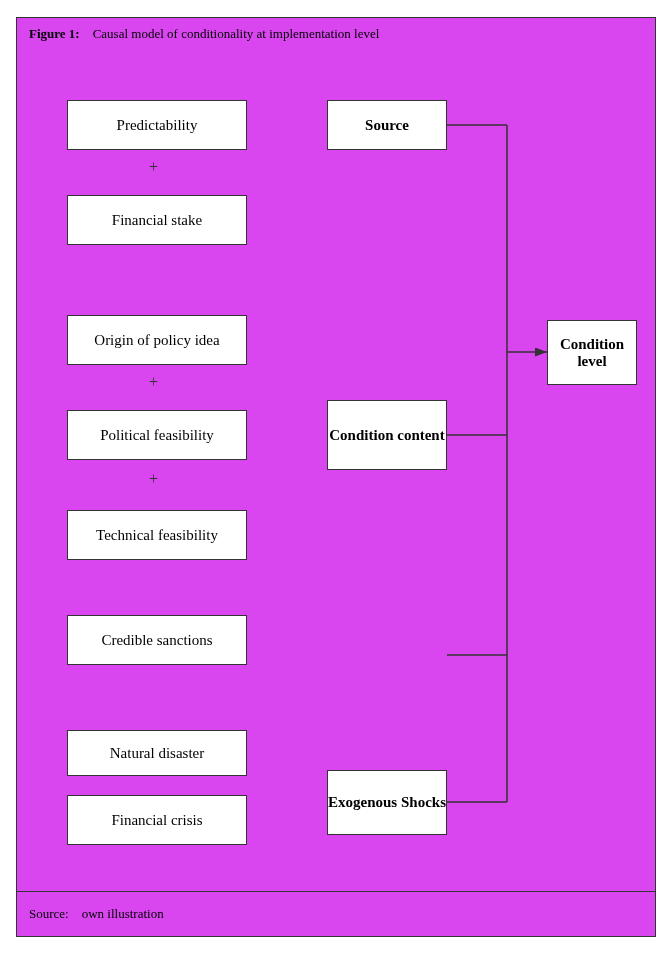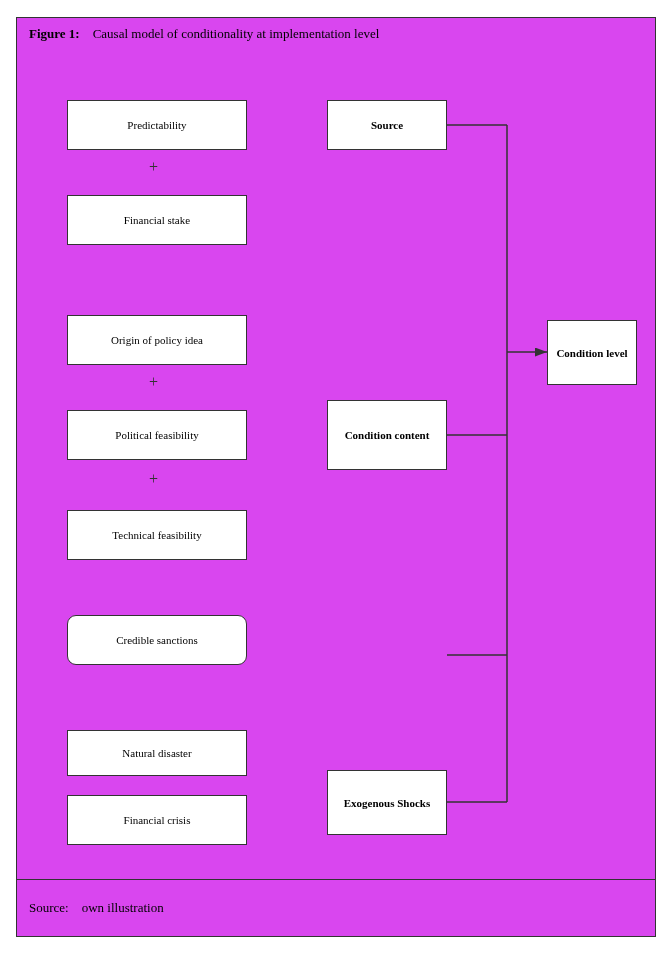--- a/index.html
+++ b/index.html
@@ -29,49 +29,49 @@
     .figure-header .fig-label {
       font-weight: bold;
     }
     .figure-body {
       position: relative;
       width: 100%;
       height: 850px;
     }
     .figure-footer {
       border-top: 1px solid #333;
-      padding: 20px 12px;
+      padding: 14px 12px;
       font-size: 13px;
       position: absolute;
       bottom: 0;
       width: 100%;
     }
 
     
     .box {
       position: absolute;
       border: 1.5px solid #333;
       background: #fff;
       display: flex;
       align-items: center;
       justify-content: center;
       text-align: center;
-      font-size: 11px;
+      font-size: 15px;
     }
     .box.bold-text {
       font-weight: bold;
     }
 
     
     .box-predictability { left: 50px; top: 50px; width: 180px; height: 50px; }
     .box-financial-stake { left: 50px; top: 145px; width: 180px; height: 50px; }
     .box-origin { left: 50px; top: 265px; width: 180px; height: 50px; }
     .box-political { left: 50px; top: 360px; width: 180px; height: 50px; }
     .box-technical { left: 50px; top: 460px; width: 180px; height: 50px; }
-    .box-credible { left: 50px; top: 565px; width: 180px; height: 50px; border-radius: 9px; }
+    .box-credible { left: 50px; top: 565px; width: 180px; height: 50px; }
     .box-natural { left: 50px; top: 680px; width: 180px; height: 46px; }
     .box-financial-crisis { left: 50px; top: 745px; width: 180px; height: 50px; }
 
     
     .box-finance { left: 310px; top: 50px; width: 120px; height: 50px; }
     .box-condition { left: 310px; top: 350px; width: 120px; height: 70px; }
     .box-contingency { left: 310px; top: 560px; width: 120px; height: 90px; }
     .box-exogenous { left: 310px; top: 720px; width: 120px; height: 65px; }
 
     

